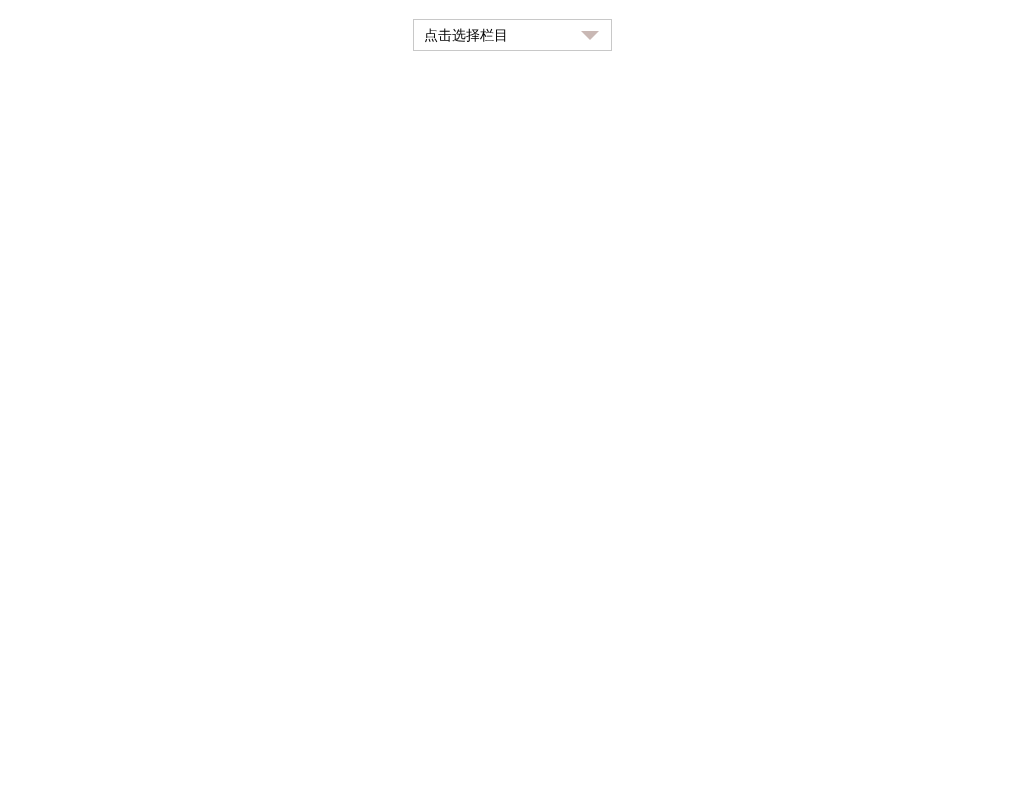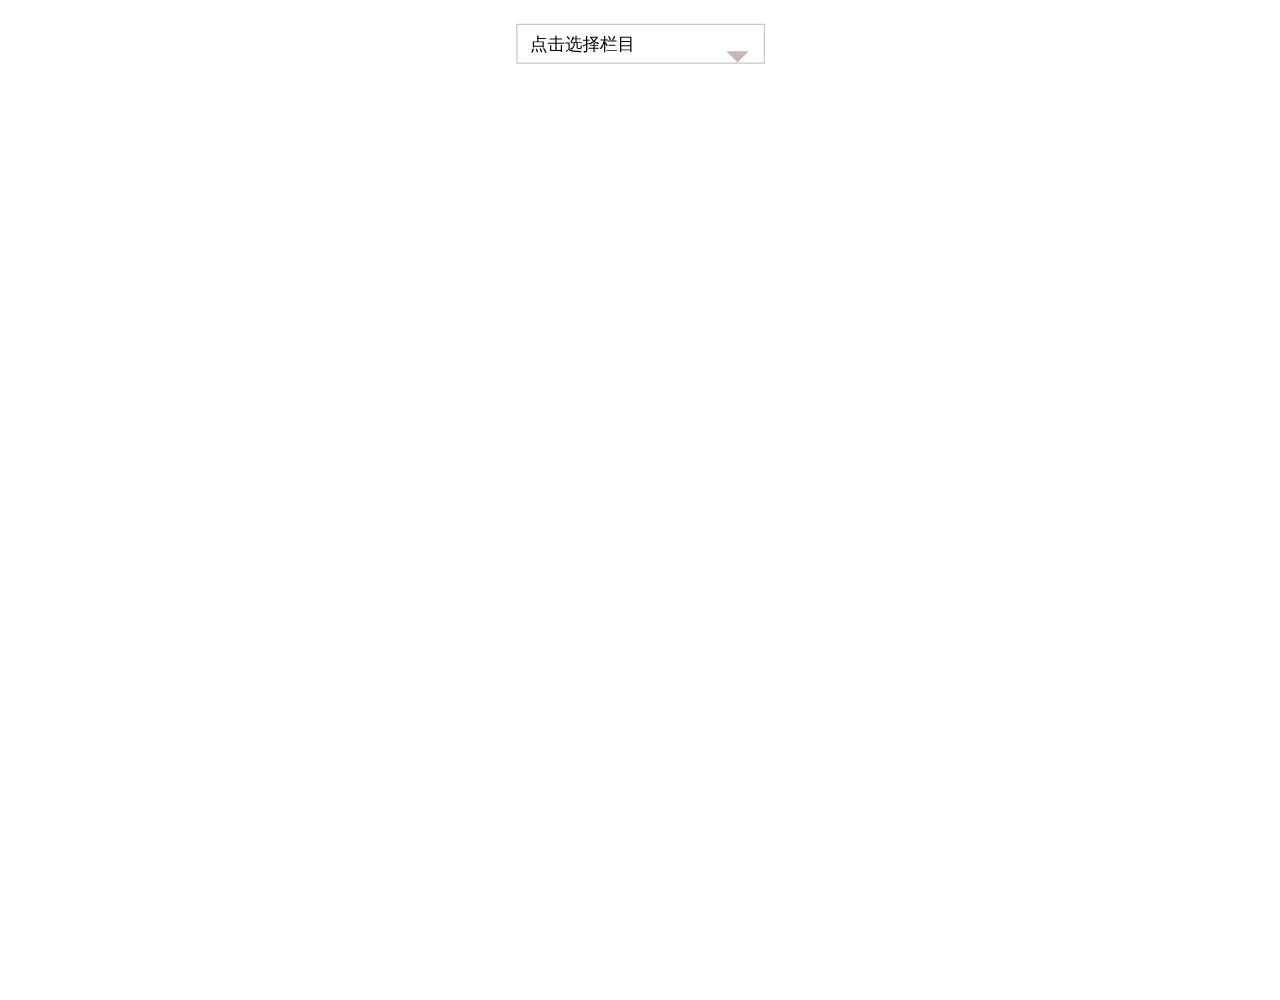--- a/index.html
+++ b/index.html
@@ -18,21 +18,21 @@
     
     .dropdown {
       position: absolute;
       top: 19px;
       left: 413px;
       width: 199px;
       height: 32px;
       border: 1px solid #c8c8c8;
       background: #ffffff;
       display: flex;
-      align-items: flex-end;
+      align-items: center;
       padding: 0 10px;
       cursor: pointer;
     }
     
     .dropdown-label {
       flex: 1;
       font-size: 14px;
       color: #000000;
       line-height: 30px;
     }

